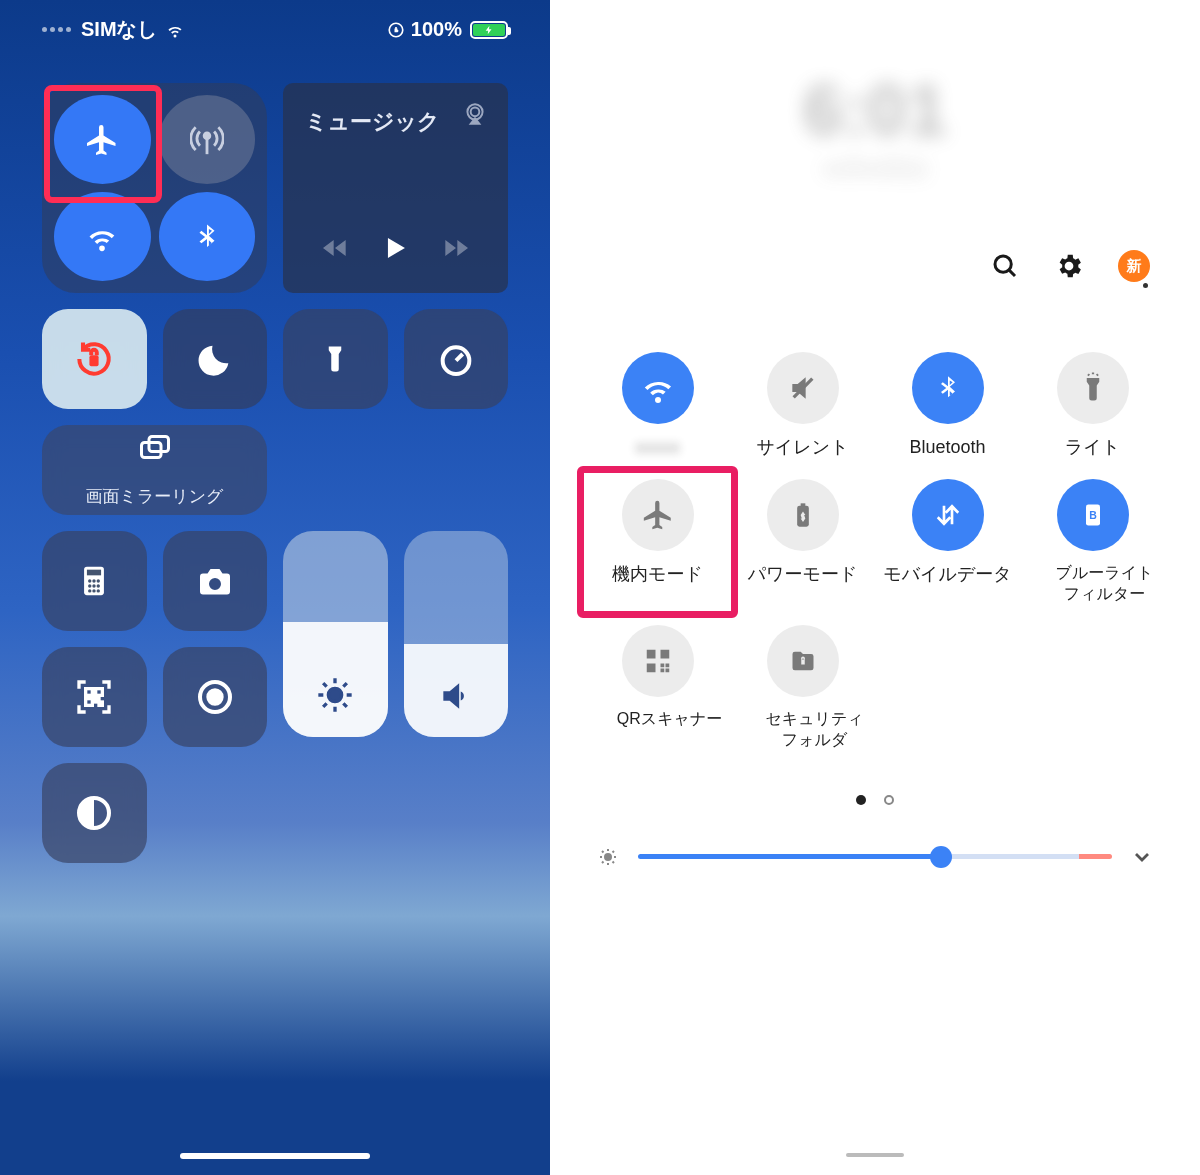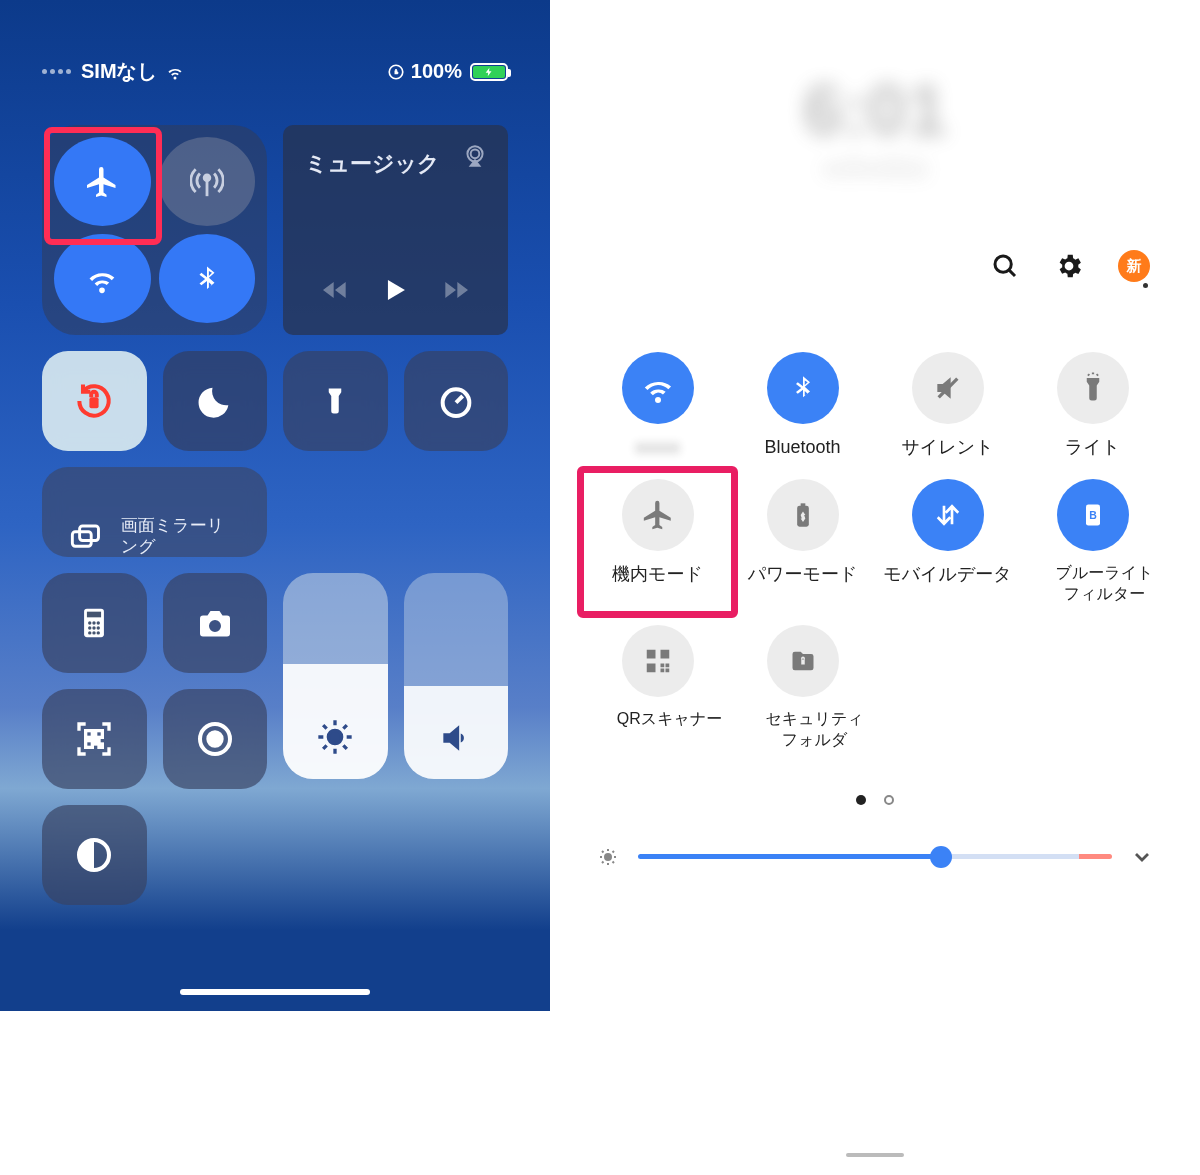--- a/index.html
+++ b/index.html
@@ -6,24 +6,24 @@
 body {
   font-family: -apple-system, "Hiragino Sans", "Hiragino Kaku Gothic ProN", sans-serif;
   display: flex;
   width: 1200px;
   height: 1175px;
   overflow: hidden;
 }
 
 .ios {
   width: 550px;
-  height: 1011px;
+  height: 1175px;
   position: relative;
   background: linear-gradient(180deg,#0c3a8a 0%,#1a4fb0 30%,#2e64c3 52%,#587fc8 70%,#7fa8d2 78%,#123f8c 92%);
-  padding: 58px 42px 0 42px;
+  padding: 16px 42px 0 42px;
   color: #fff;
 }
 .ios-status {
   display: flex;
   justify-content: space-between;
   align-items: center;
   font-size: 20px;
   font-weight: 600;
   margin-bottom: 40px;
 }
@@ -72,21 +72,21 @@
 }
 .music-title { font-size:22px; font-weight:600; color:#e4e9f5;}
 .airplay-icon{position:absolute;top:18px;right:20px;opacity:.75;}
 .media-row{display:flex;justify-content:space-around;align-items:center;}
 .media-row .dim{opacity:.35;}
 
 .small-tile { height:100px; border-radius:26px; }
 .lock-tile { grid-column:1; background:rgba(230,245,245,.85); }
 .dnd-tile { grid-column:2; background:rgba(50,60,90,.65);}
 .mirror-tile{ grid-column:1 / span 2; height:90px; border-radius:26px; background:rgba(60,70,100,.62);
-  display:flex;align-items:flex-end;gap:18px;padding:0 26px; }
+  display:flex;align-items:center;gap:18px;padding:0 26px;flex-direction:column; }
 .mirror-label{font-size:17px;line-height:1.25;color:#e8edf8;}
 .brightness-tile{ grid-column:3; grid-row:3 / span 2; height:206px; border-radius:30px;
   background:rgba(200,215,230,.55); position:relative; overflow:hidden;}
 .brightness-fill{position:absolute;bottom:0;left:0;right:0;height:56%;background:rgba(255,255,255,.9);}
 .brightness-icon{position:absolute;bottom:22px;left:0;right:0;display:flex;justify-content:center;}
 .volume-tile{ grid-column:4; grid-row:3 / span 2; height:206px; border-radius:30px;
   background:rgba(180,200,225,.5); position:relative; overflow:hidden;}
 .volume-fill{position:absolute;bottom:0;left:0;right:0;height:45%;background:rgba(255,255,255,.88);}
 .volume-icon{position:absolute;bottom:22px;left:0;right:0;display:flex;justify-content:center;}
 
@@ -344,35 +344,35 @@
 
     <div class="qs-item">
       <div class="qs-circle qs-on">
           <svg width="36" height="36" viewBox="0 0 24 24" fill="#fff">
             <path d="M12 18a2 2 0 100 4 2 2 0 000-4zm0-5c-2 0-3.8.8-5.2 2.1l1.8 1.8A5 5 0 0112 15c1.3 0 2.4.5 3.3 1.3l1.8-1.8A7.5 7.5 0 0012 13zm0-5c-3.4 0-6.5 1.4-8.8 3.6l1.8 1.8A10 10 0 0112 10c2.7 0 5.1 1.1 6.9 2.8l1.8-1.8A12.4 12.4 0 0012 8z"></path>
           </svg>
         </div>
       <div class="qs-label blur">xxxxx</div>
     </div>
     <div class="qs-item">
+      <div class="qs-circle qs-off">
+          <svg width="32" height="32" viewBox="0 0 24 24" fill="#7a7a7a">
+            <path d="M4 9v6h4l6 5V4L8 9H4z"></path>
+            <path d="M19 5L5 19" stroke="#7a7a7a" stroke-width="2.5"></path>
+          </svg>
+        </div>
+      <div class="qs-label">サイレント</div>
+    </div>
+    <div class="qs-item">
       <div class="qs-circle qs-on">
           <svg width="28" height="34" viewBox="0 0 24 24" fill="#fff">
             <path d="M12 2l6 5-4.5 4L18 15l-6 5V13.5L7.5 17 6 15.5 10.5 12 6 8.5 7.5 7 12 10.5V2zm1.5 3.5v4L16 7zm0 9v4L16 17z"></path>
           </svg>
         </div>
       <div class="qs-label">Bluetooth</div>
-    </div>
-    <div class="qs-item">
-      <div class="qs-circle qs-off">
-          <svg width="32" height="32" viewBox="0 0 24 24" fill="#7a7a7a">
-            <path d="M4 9v6h4l6 5V4L8 9H4z"></path>
-            <path d="M19 5L5 19" stroke="#7a7a7a" stroke-width="2.5"></path>
-          </svg>
-        </div>
-      <div class="qs-label">サイレント</div>
     </div>
 
     <div class="qs-item">
       <div class="qs-circle qs-off">
           <svg width="30" height="34" viewBox="0 0 24 24" fill="#7a7a7a">
             <path d="M7 4h10v3l-2 3v10a2 2 0 01-2 2h-2a2 2 0 01-2-2V10L7 7z"></path>
             <path d="M9 2l-1-1M12 1V-.5M15 2l1-1" stroke="#7a7a7a" stroke-width="1.8"></path>
           </svg>
         </div>
       <div class="qs-label">ライト</div>

